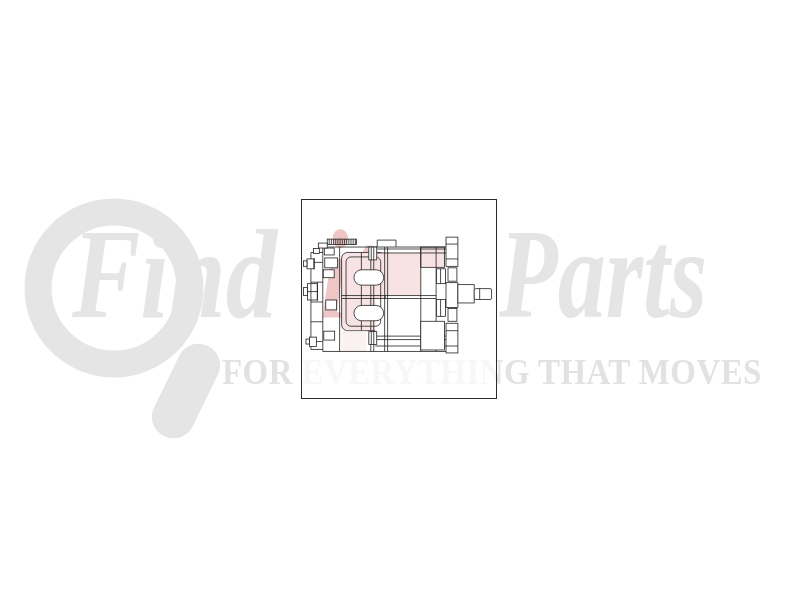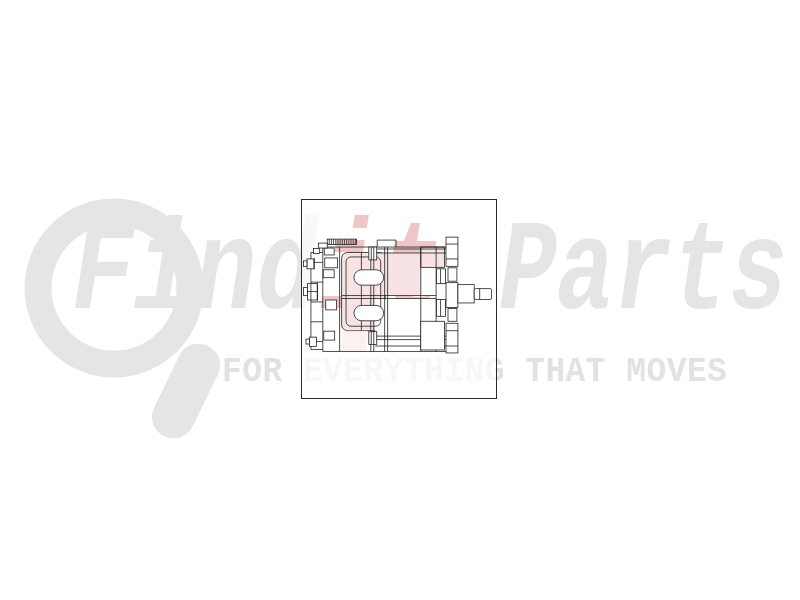--- a/index.html
+++ b/index.html
@@ -1,19 +1,19 @@
 <!DOCTYPE html>
 <html style="--page_background: #ffffff; --watermark_gray: #e5e5e5; --watermark_red: #c03434; --tagline_gray: #e2e2e2; --drawing_line: #1f1f1f; --drawing_highlight: #f7e3e3; --frame_border: #2b2b2b;"><head>
 <meta charset="utf-8">
 <style>
   html,body{margin:0;padding:0;background:#fff;}
   .stage{
     position:relative;width:800px;height:476px;overflow:hidden;
     background:var(--page_background,#fff);
-    font-family:Liberation Mono, monospace;
+    font-family:Liberation Serif, serif;
   }
   
   .logo-svg{position:absolute;left:10px;top:185px;width:255px;height:265px;z-index:1;}
   .brand{position:absolute;left:0;top:0;width:800px;height:600px;z-index:2;pointer-events:none;}
   .wm{
     position:absolute;top:210px;display:inline-block;
     font-size:128px;line-height:1;font-weight:bold;font-style:italic;
     transform-origin:left top;white-space:pre;
   }
   .wm-find {left:72px; color:var(--watermark_gray,#e5e5e5); transform:scaleX(0.80);}

